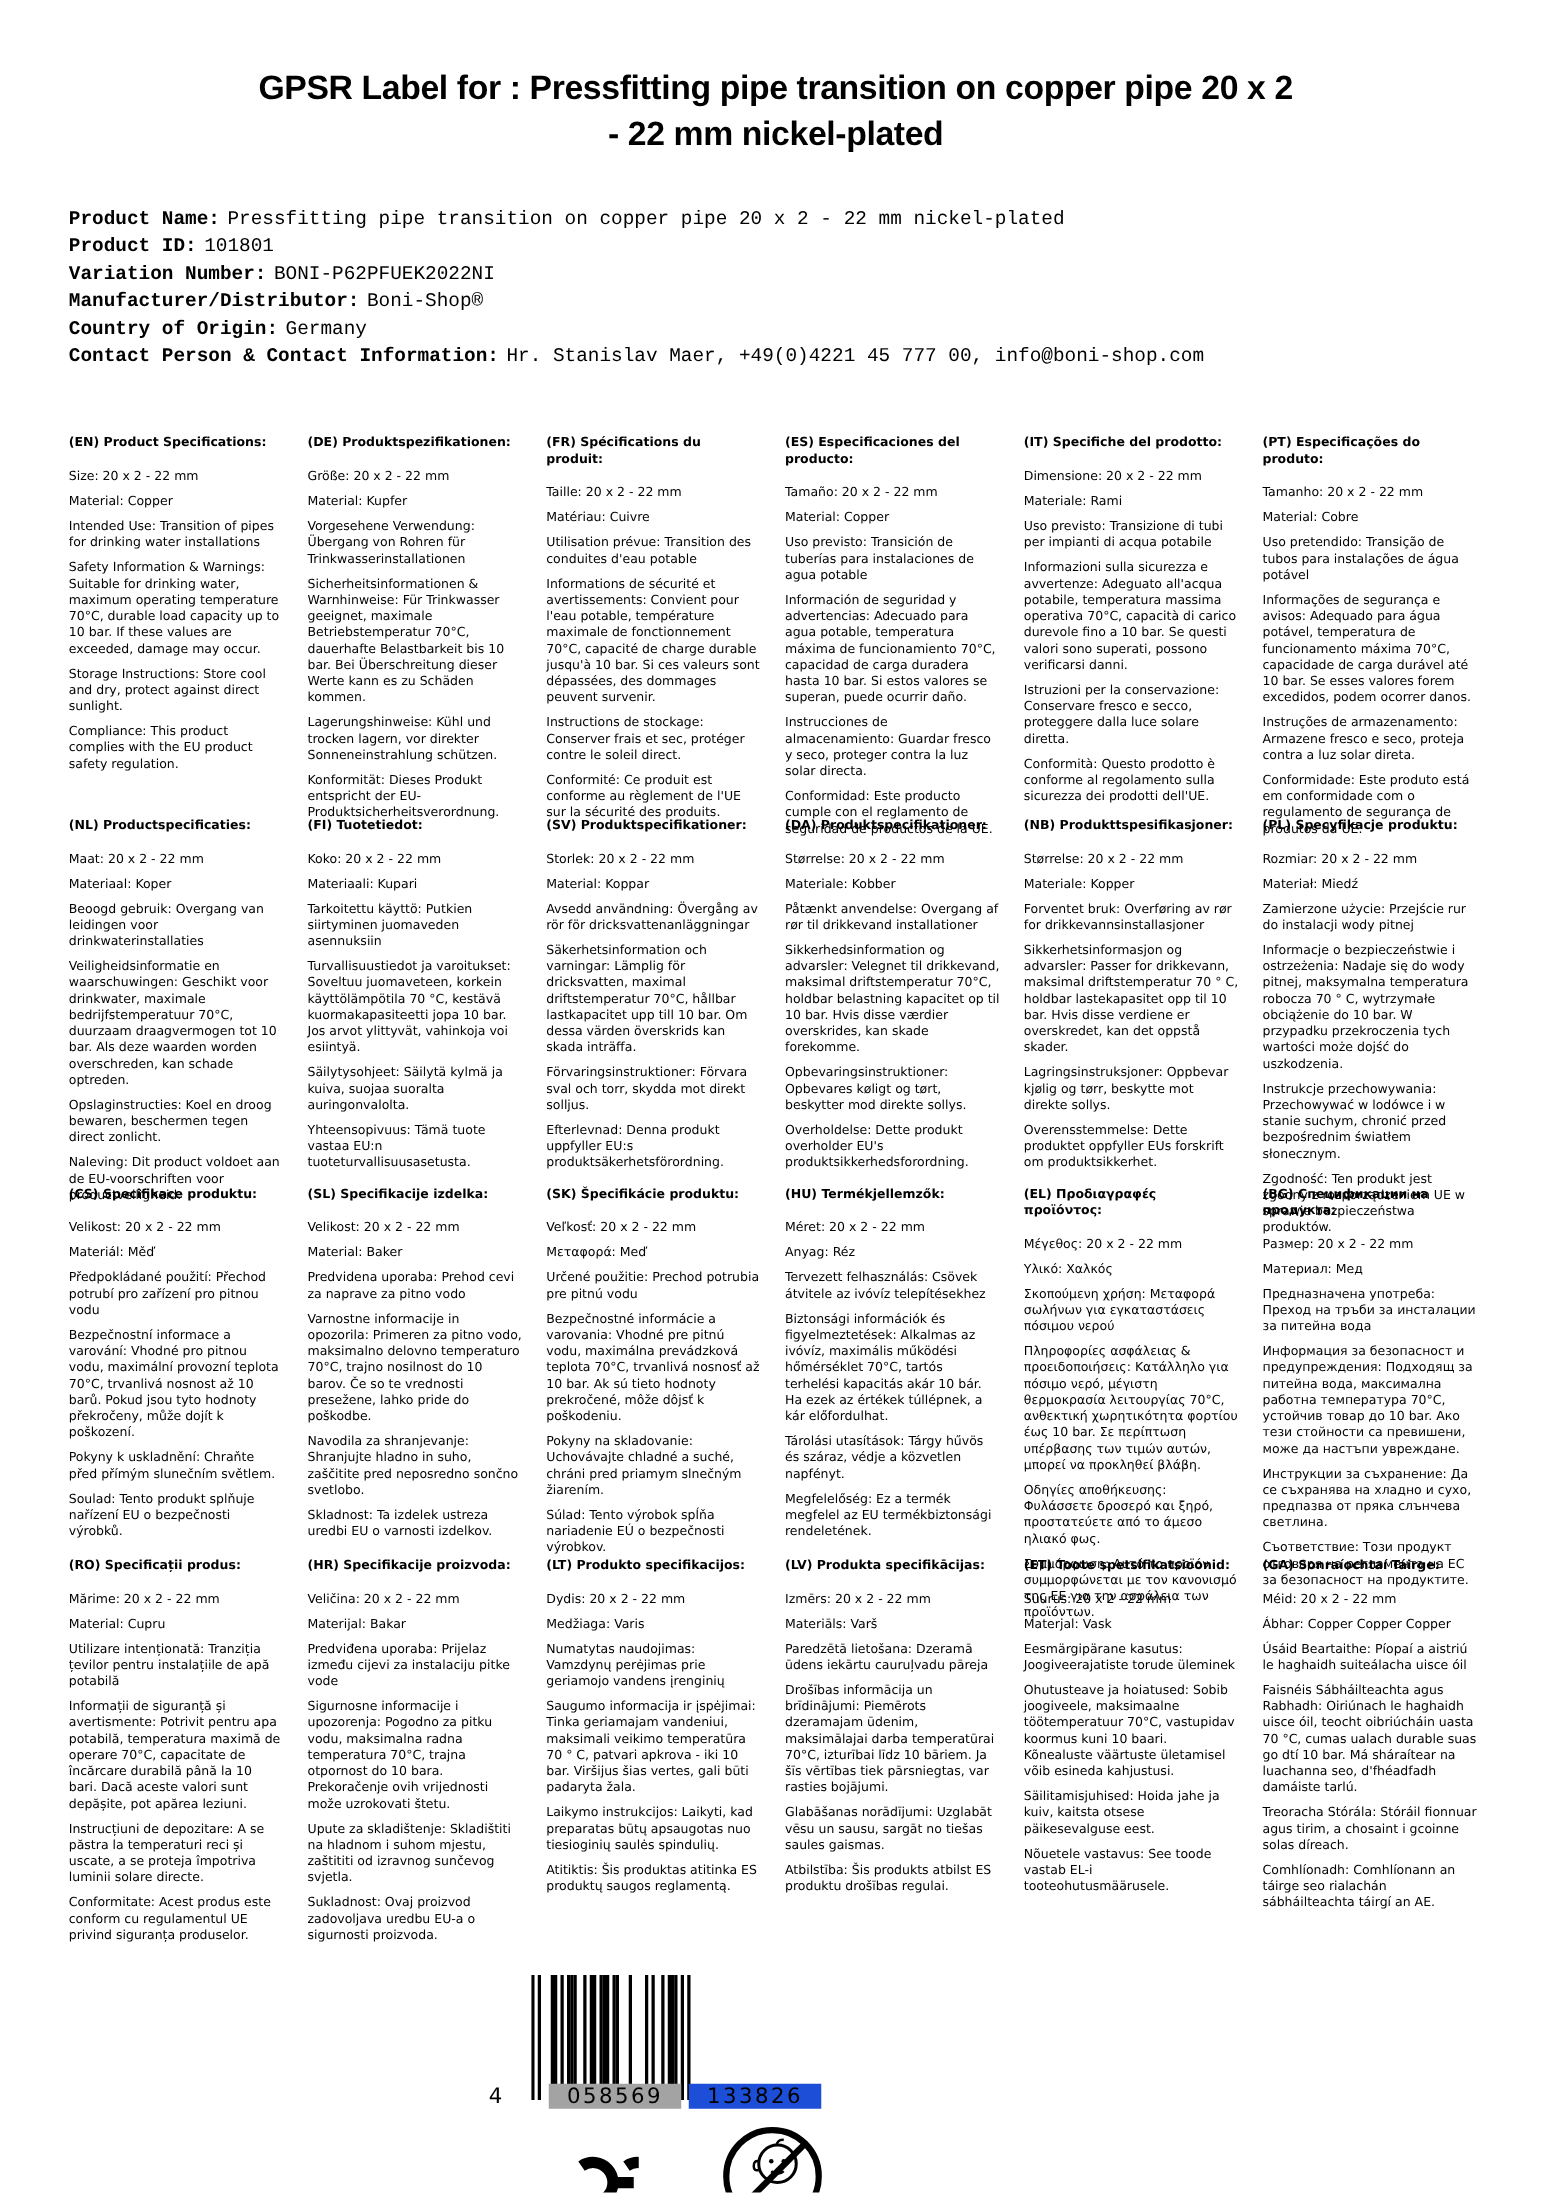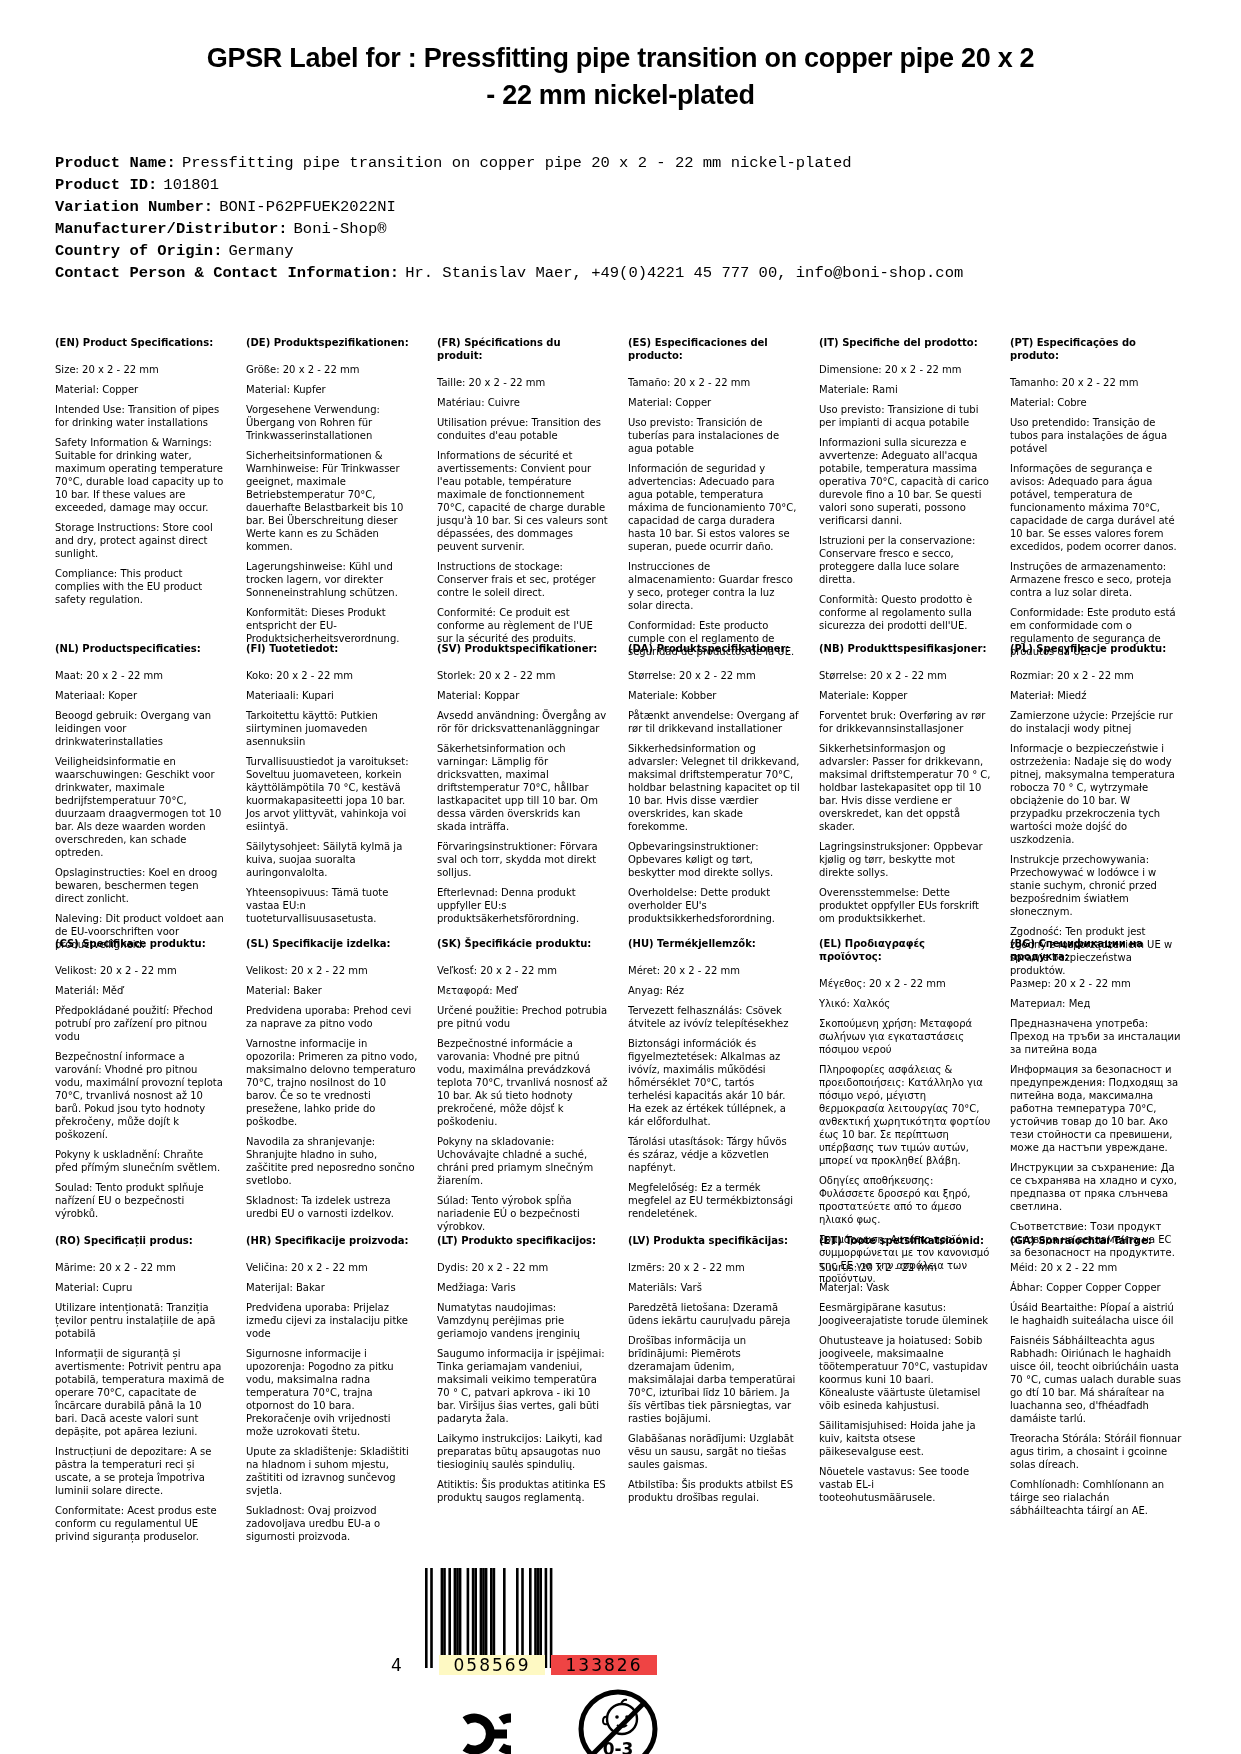--- a/index.html
+++ b/index.html
@@ -6,21 +6,21 @@
   body { width: 1241px; height: 1754px; overflow: hidden; color: #000; }
   .page { padding: 40px 55px 0 55px; }
 
   .doc-title {
     font-family: "Liberation Sans", sans-serif;
     font-weight: bold;
     font-size: 27px;
     line-height: 37px;
     text-align: center;
     letter-spacing: -0.3px;
-    margin-top: 0;
+    margin-top: 12px;
   }
 
   .product-info {
     margin-top: 38px;
     font-family: Liberation Mono, monospace;
     font-size: 15.5px;
   }
   .info-row { line-height: 22px; white-space: nowrap; }
   .info-label { font-weight: bold; margin-right: 6px; }
 
@@ -54,22 +54,22 @@
   .bc-digits {
     position: absolute;
     top: 87px;
     left: 0;
     width: 100%;
     font-family: "DejaVu Sans", sans-serif;
     font-size: 17px;
     background: transparent;
   }
   .bc-first { position: absolute; left: -34px; top: 0; }
-  .bc-g1 { position: absolute; left: 14px; top: 0; width: 106px; text-align: center; letter-spacing: 2px; background: #fef9c3; }
-  .bc-g2 { position: absolute; left: 126px; top: 0; width: 106px; text-align: center; letter-spacing: 2px; background: #ef4444; }
+  .bc-g1 { position: absolute; left: 14px; top: 0; width: 106px; text-align: center; letter-spacing: 2px; background: #a3a3a3; }
+  .bc-g2 { position: absolute; left: 126px; top: 0; width: 106px; text-align: center; letter-spacing: 2px; background: #1d4ed8; }
 
   .footer-icons {
     display: flex;
     align-items: flex-start;
     margin-left: 380px;
     margin-top: 2px;
     gap: 66px;
     height: 86px;
   }
   .ce-icon { margin-top: 20px; }

